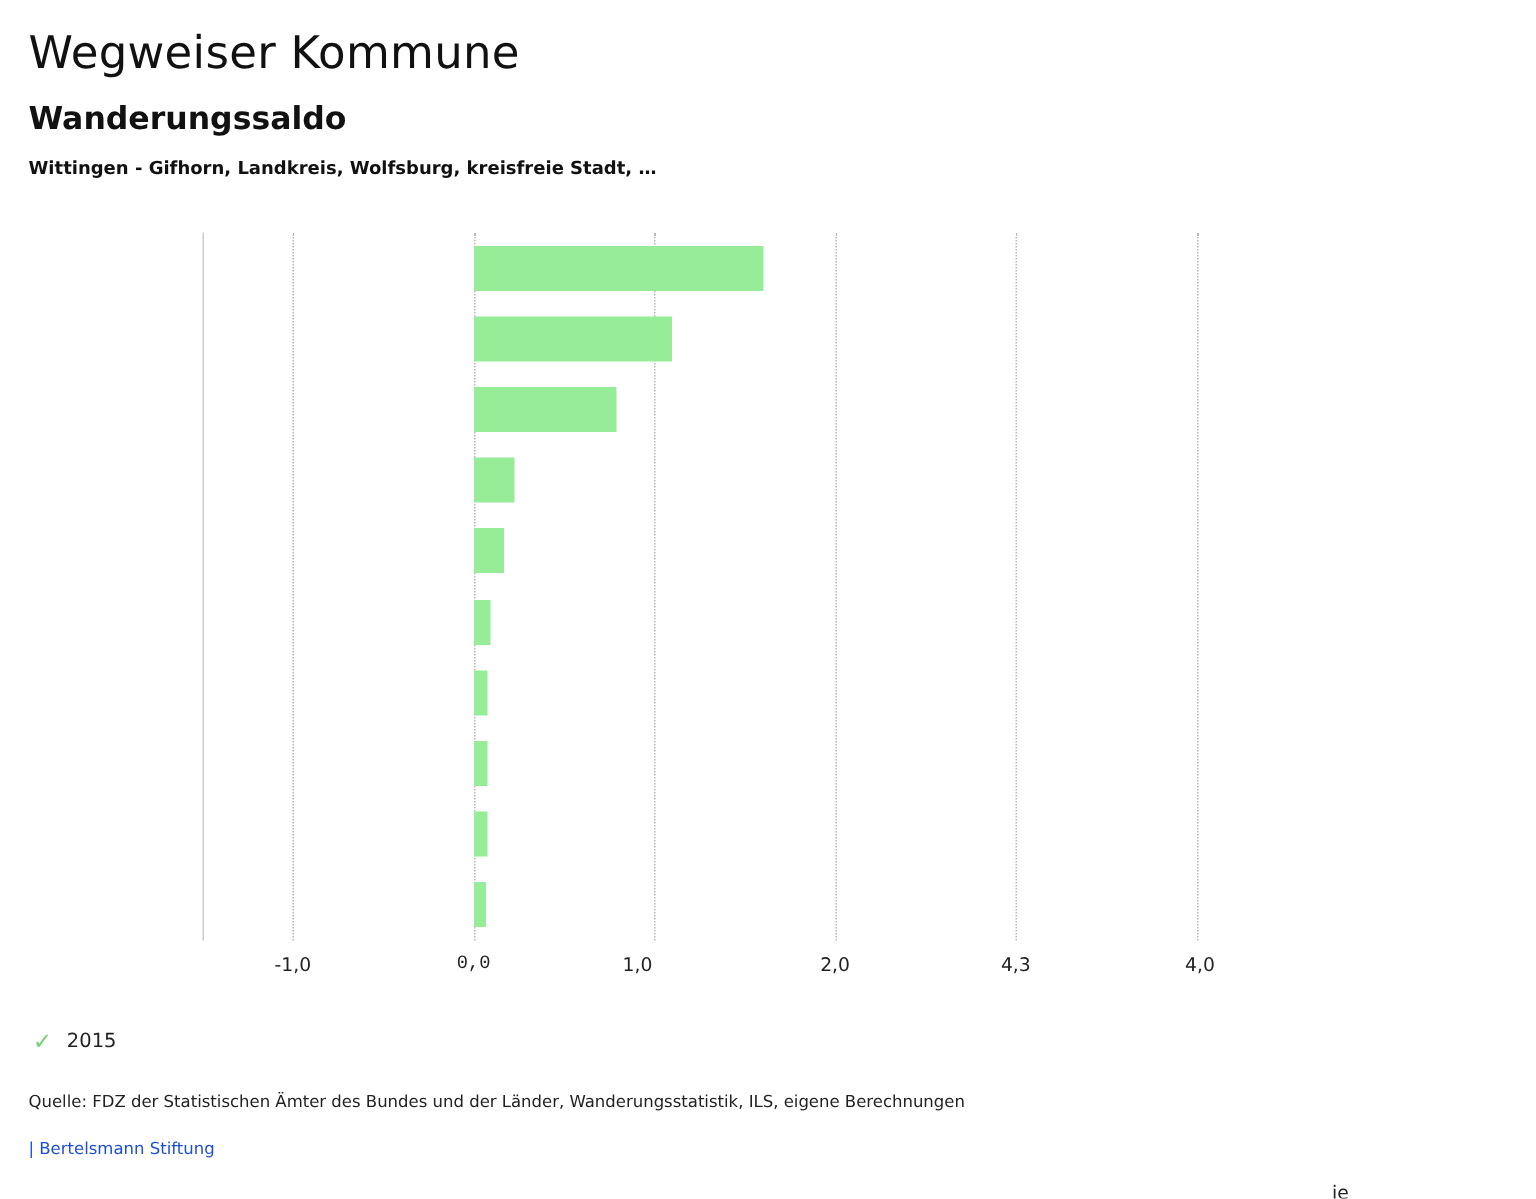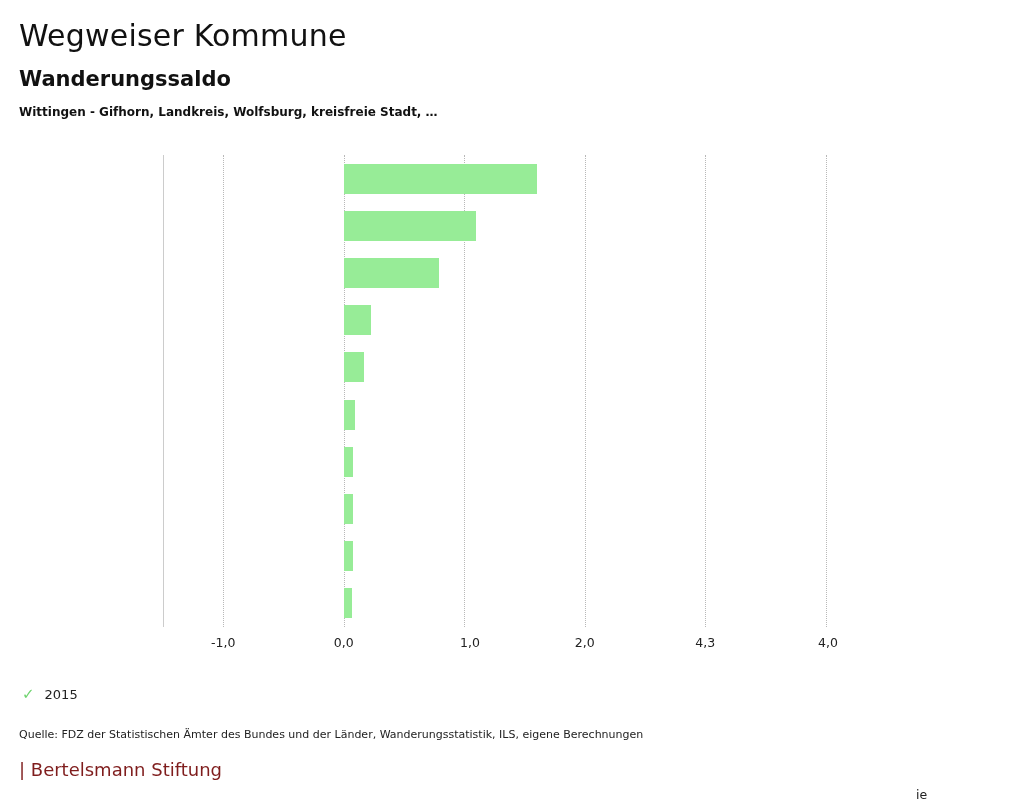--- a/index.html
+++ b/index.html
@@ -48,21 +48,20 @@
     white-space: nowrap;
   }
 
   
   .chart {
     position: absolute;
     left: 0;
     top: 155px;
     width: 888px;
     height: 480px;
-    margin-left: 28px;
   }
   .plot {
     position: absolute;
     left: 135px;
     top: 0px;
     width: 735px;
     height: 472px;
   }
   .gridline {
     position: absolute;
@@ -120,42 +119,42 @@
     position: absolute;
     left: 19px;
     top: 728px;
     font-size: 11px;
     color: #222222;
   }
   .brand {
     position: absolute;
     left: 19px;
     top: 759px;
-    font-size: 18px;
-    color: #7f1d1d;
+    font-size: 11px;
+    color: #1d4ed8;
   }
 </style>
 </head>
 <body>
 
 <div class="page">
 
   <div class="title">Wegweiser Kommune</div>
   <div class="subtitle">Wanderungssaldo</div>
   <div class="region-line">Wittingen - Gifhorn, Landkreis, Wolfsburg, kreisfreie Stadt, …</div>
 
   <div class="chart">
     <div class="plot" id="plot">
         <div class="axis-left"></div>
         <div class="gridline" style="left: 60.2459px;"></div>
         <div class="xtick" style="left: 60.2459px;">-1,0</div>
         <div class="gridline" style="left: 180.738px;"></div>
-        <div class="xtick" style="left: 180.738px;">0,0</div>
+        <div class="xtick" style="left: 180.738px; font-family: Liberation Mono, monospace;">0,0</div>
         <div class="gridline" style="left: 301.23px;"></div>
-        <div class="xtick" style="left: 307px;">1,0</div>
+        <div class="xtick" style="left: 290px;">1,0</div>
         <div class="gridline" style="left: 421.721px;"></div>
         <div class="xtick" style="left: 421.721px;">2,0</div>
         <div class="gridline" style="left: 542.213px;"></div>
         <div class="xtick" style="left: 542.213px;">4,3</div>
         <div class="gridline" style="left: 662.705px;"></div>
         <div class="xtick" style="left: 665px;">4,0</div>
         <div class="bar" style="left: 180.738px; width: 192.787px; top: 8.6px; background: rgb(151, 236, 151);"></div>
         <div class="bar" style="left: 180.738px; width: 132.541px; top: 55.8px; background: rgb(151, 236, 151);"></div>
         <div class="bar" style="left: 180.738px; width: 95.1885px; top: 103px; background: rgb(151, 236, 151);"></div>
         <div class="bar" style="left: 180.738px; width: 27.7131px; top: 150.2px; background: rgb(151, 236, 151);"></div>

